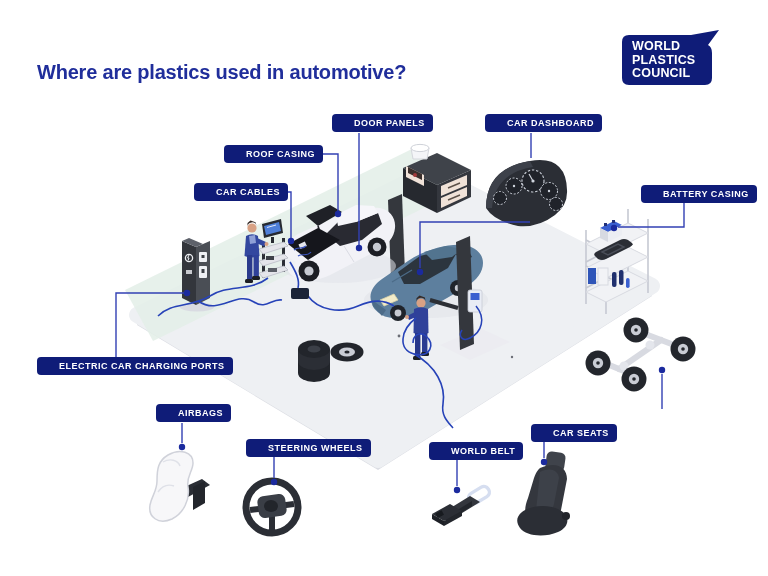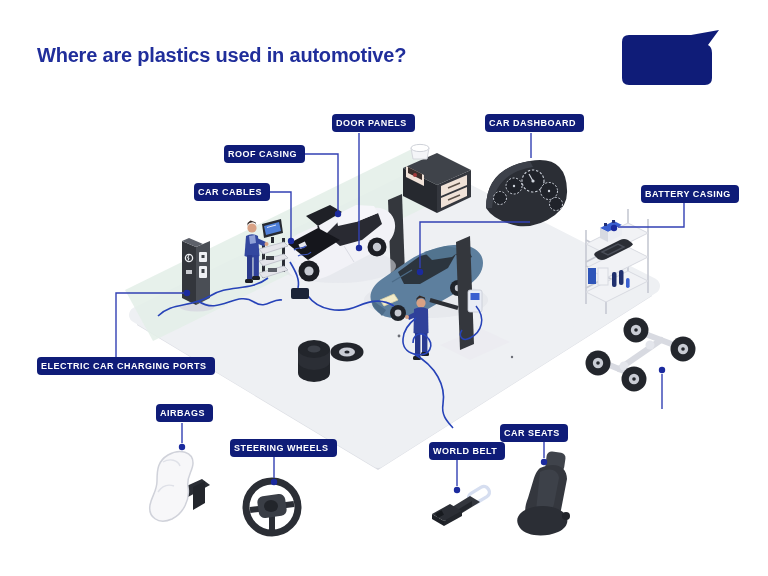--- a/index.html
+++ b/index.html
@@ -3,24 +3,24 @@
 <meta charset="utf-8">
 <style>
   :root{
     --navy:#0f1c78; --title_blue:#202e9b; --line_blue:#3240b4; --dot_navy:#1b2a9e;
     --floor:#eef0f3; --mint:#e3efe7;
   }
   html,body{margin:0;padding:0;background:#fff;}
   #canvas{position:relative;width:768px;height:576px;background:#ffffff;overflow:hidden;
           font-family:"Liberation Sans",sans-serif;}
   #scene{position:absolute;left:0;top:0;}
-  .title{position:absolute;left:37px;top:44px;font-size:20px;font-weight:bold;
+  .title{position:absolute;left:37px;top:61px;font-size:20px;font-weight:bold;
          color:var(--title_blue);letter-spacing:-0.2px;text-align:right;}
   .pill{position:absolute;background:var(--navy);color:#fff;font-size:9px;font-weight:bold;
-        letter-spacing:.5px;line-height:1;padding:5px 8px 4px 4px;border-radius:4px;white-space:nowrap;}
+        letter-spacing:.5px;line-height:1;padding:5px 8px 4px 22px;border-radius:4px;white-space:nowrap;}
   .logo{position:absolute;left:615px;top:28px;width:108px;height:60px;}
   .logo svg{position:absolute;left:0;top:0;}
   .logo-text{position:absolute;left:17px;top:12px;color:#fff;font-size:12.5px;font-weight:bold;
              line-height:13.5px;letter-spacing:.2px;}
   svg .conn{stroke:var(--line_blue);stroke-width:1.4;fill:none;}
   svg .dot{fill:var(--dot_navy);}
 </style>
 </head>
 <body>
 
@@ -321,25 +321,30 @@
         <circle class="dot" cx="662" cy="370" r="3.2"></circle>
     </g>
   </svg>
 
   <h1 class="title" style="margin:0">Where are plastics used in automotive?</h1>
 
   <div class="logo">
     <svg width="108" height="60" viewBox="0 0 108 60">
       <path d="M14,7 H76 L104,2 L93,17 Q97,19 97,25 V50 Q97,57 90,57 H14 Q7,57 7,50 V14 Q7,7 14,7 Z" fill="#0f1c78"></path>
     </svg>
+    <div class="logo-text">
+      <div>WORLD</div>
+      <div>PLASTICS</div>
+      <div>COUNCIL</div>
+    </div>
   </div>
 
   <div class="pill" style="left:332px;top:114px">DOOR PANELS</div>
   <div class="pill" style="left:224px;top:145px">ROOF CASING</div>
   <div class="pill" style="left:194px;top:183px">CAR CABLES</div>
   <div class="pill" style="left:485px;top:114px">CAR DASHBOARD</div>
   <div class="pill" style="left:641px;top:185px">BATTERY CASING</div>
   <div class="pill" style="left:37px;top:357px">ELECTRIC CAR CHARGING PORTS</div>
   <div class="pill" style="left:156px;top:404px">AIRBAGS</div>
-  <div class="pill" style="left:230px;top:439px">STEERING WHEELS</div>
+  <div class="pill" style="left:246px;top:439px">STEERING WHEELS</div>
   <div class="pill" style="left:429px;top:442px">WORLD BELT</div>
-  <div class="pill" style="left:500px;top:424px">CAR SEATS</div>
+  <div class="pill" style="left:531px;top:424px">CAR SEATS</div>
 </div>
 
 </body></html>

